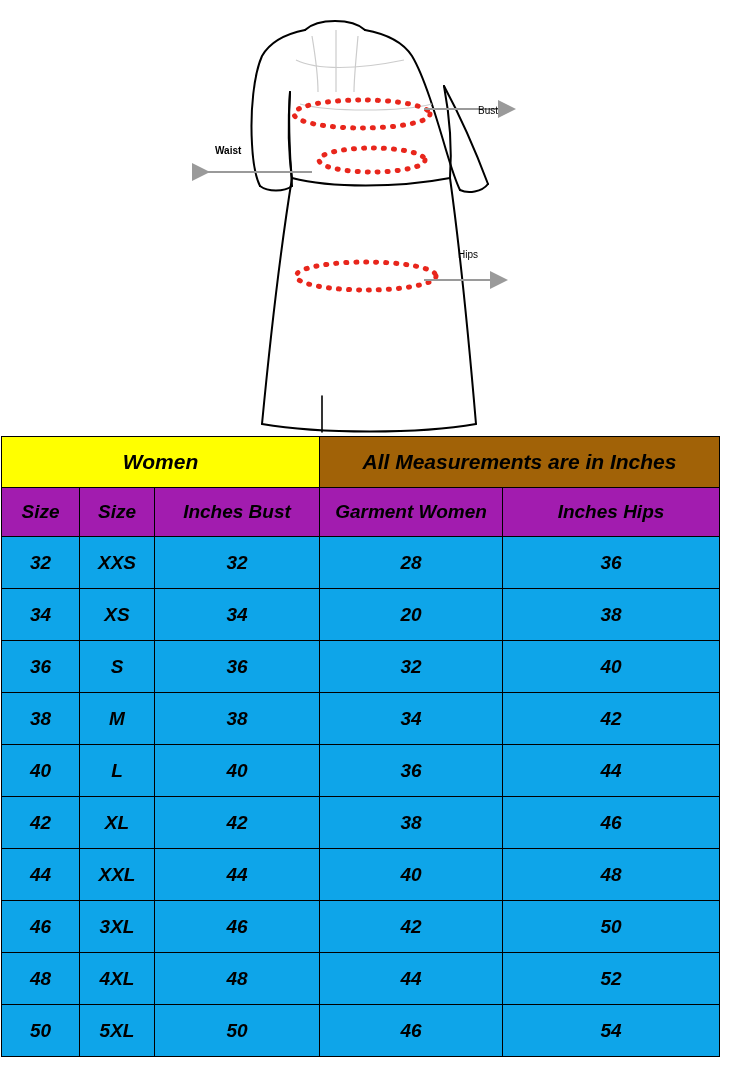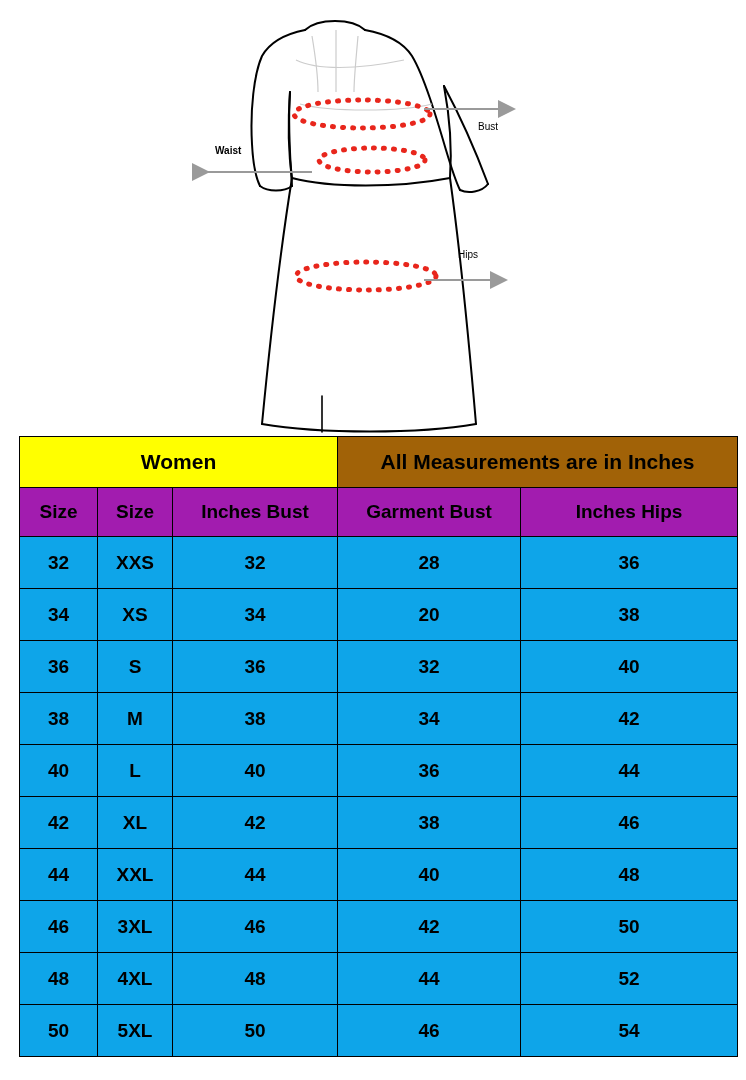--- a/index.html
+++ b/index.html
@@ -26,30 +26,31 @@
     display: block;
   }
   .diagram-label {
     position: absolute;
     font-family: "Liberation Sans", sans-serif;
     font-size: 10px;
     font-weight: 400;
     color: #000;
     white-space: nowrap;
   }
-  .label-bust  { left: 478px; top: 121px; }
+  .label-bust  { left: 478px; top: 105px; }
   .label-waist { left: 215px; top: 145px; font-weight: bold; }
   .label-hips  { left: 458px; top: 249px; }
 
   
   .table-wrap {
     position: relative;
     width: 746px;
-    padding: 0 19px;
+    padding: 0 1px;
     box-sizing: border-box;
+    font-style: italic;
   }
   table.size-chart {
     width: 718px;
     border-collapse: collapse;
     table-layout: fixed;
     font-family: "Liberation Sans", sans-serif;
   }
   table.size-chart td,
   table.size-chart th {
     border: 1px solid #000000;
@@ -166,21 +167,21 @@
     </colgroup>
     <tbody id="table-body">
       <tr class="title-row">
         <td class="title-women" colspan="3">Women</td>
         <td class="title-measure" colspan="2">All Measurements are in Inches</td>
       </tr>
       <tr class="head-row">
         <td>Size</td>
         <td>Size</td>
         <td>Inches Bust</td>
-        <td>Garment Bust</td>
+        <td>Garment Women</td>
         <td>Inches Hips</td>
       </tr>
     <tr class="data-row">
           <td>32</td>
           <td>XXS</td>
           <td>32</td>
           <td>28</td>
           <td>36</td>
         </tr>
         <tr class="data-row">

